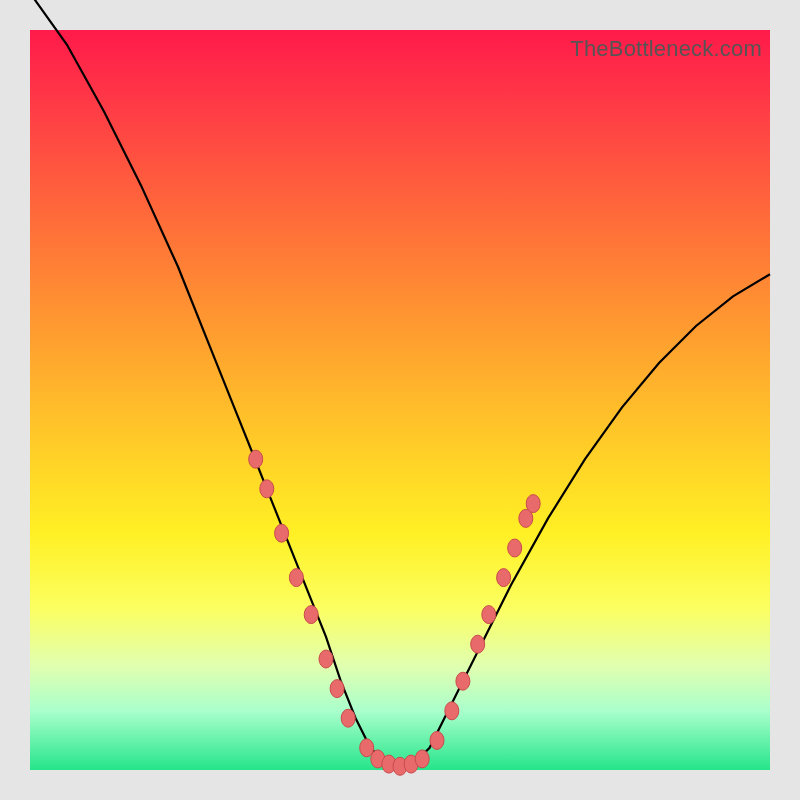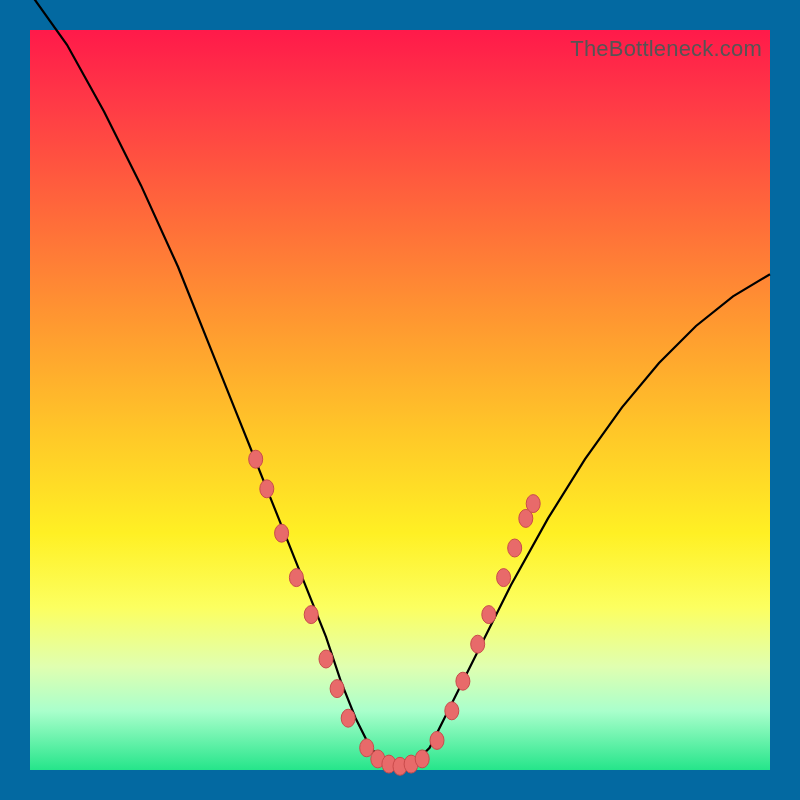--- a/index.html
+++ b/index.html
@@ -7,21 +7,21 @@
     padding: 0;
     width: 800px;
     height: 800px;
     overflow: hidden;
     font-family: Arial, Helvetica, sans-serif;
   }
   .frame {
     position: relative;
     width: 800px;
     height: 800px;
-    background: #0369a1;
+    background: #e5e5e5;
   }
   .plot-area {
     position: absolute;
     left: 30px;
     top: 30px;
     width: 740px;
     height: 740px;
     background: linear-gradient(
       to bottom,
       #ff1a4a 0%,

